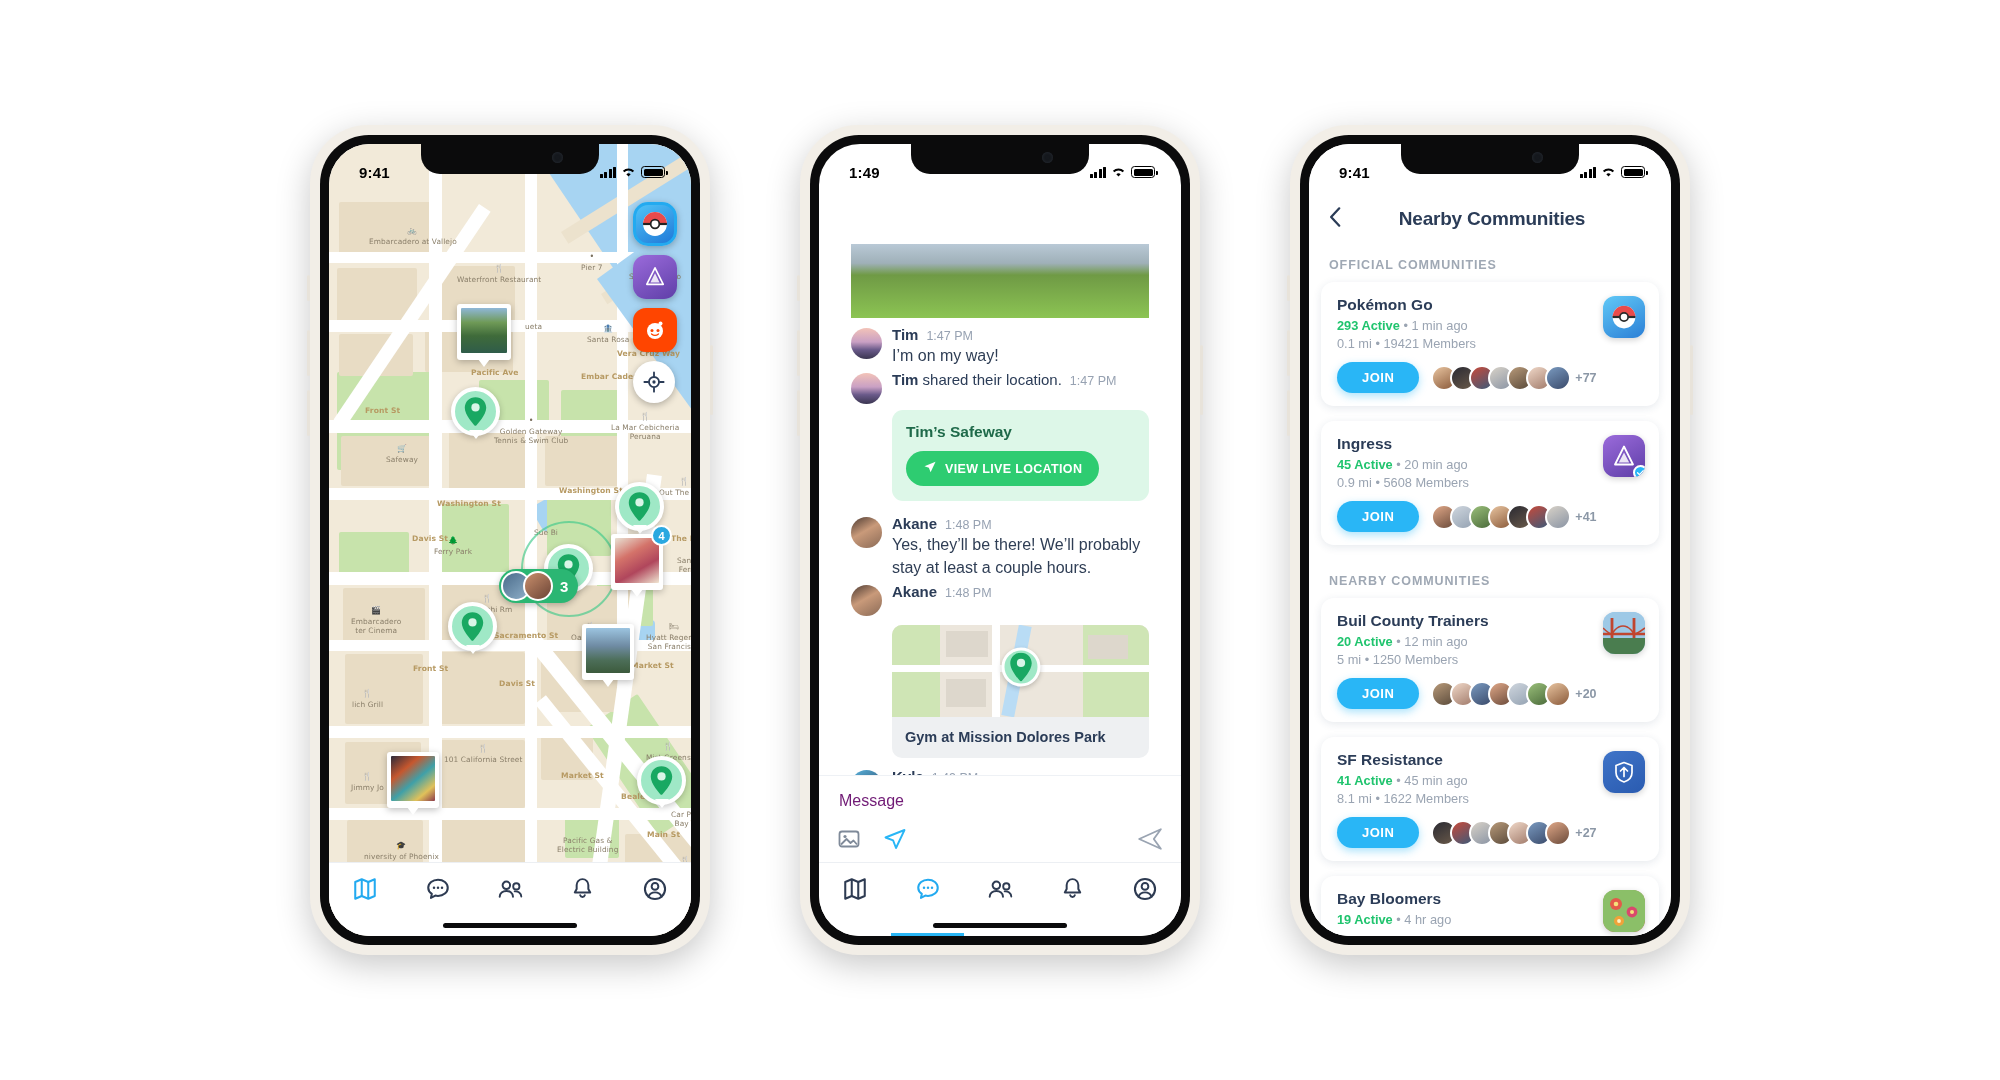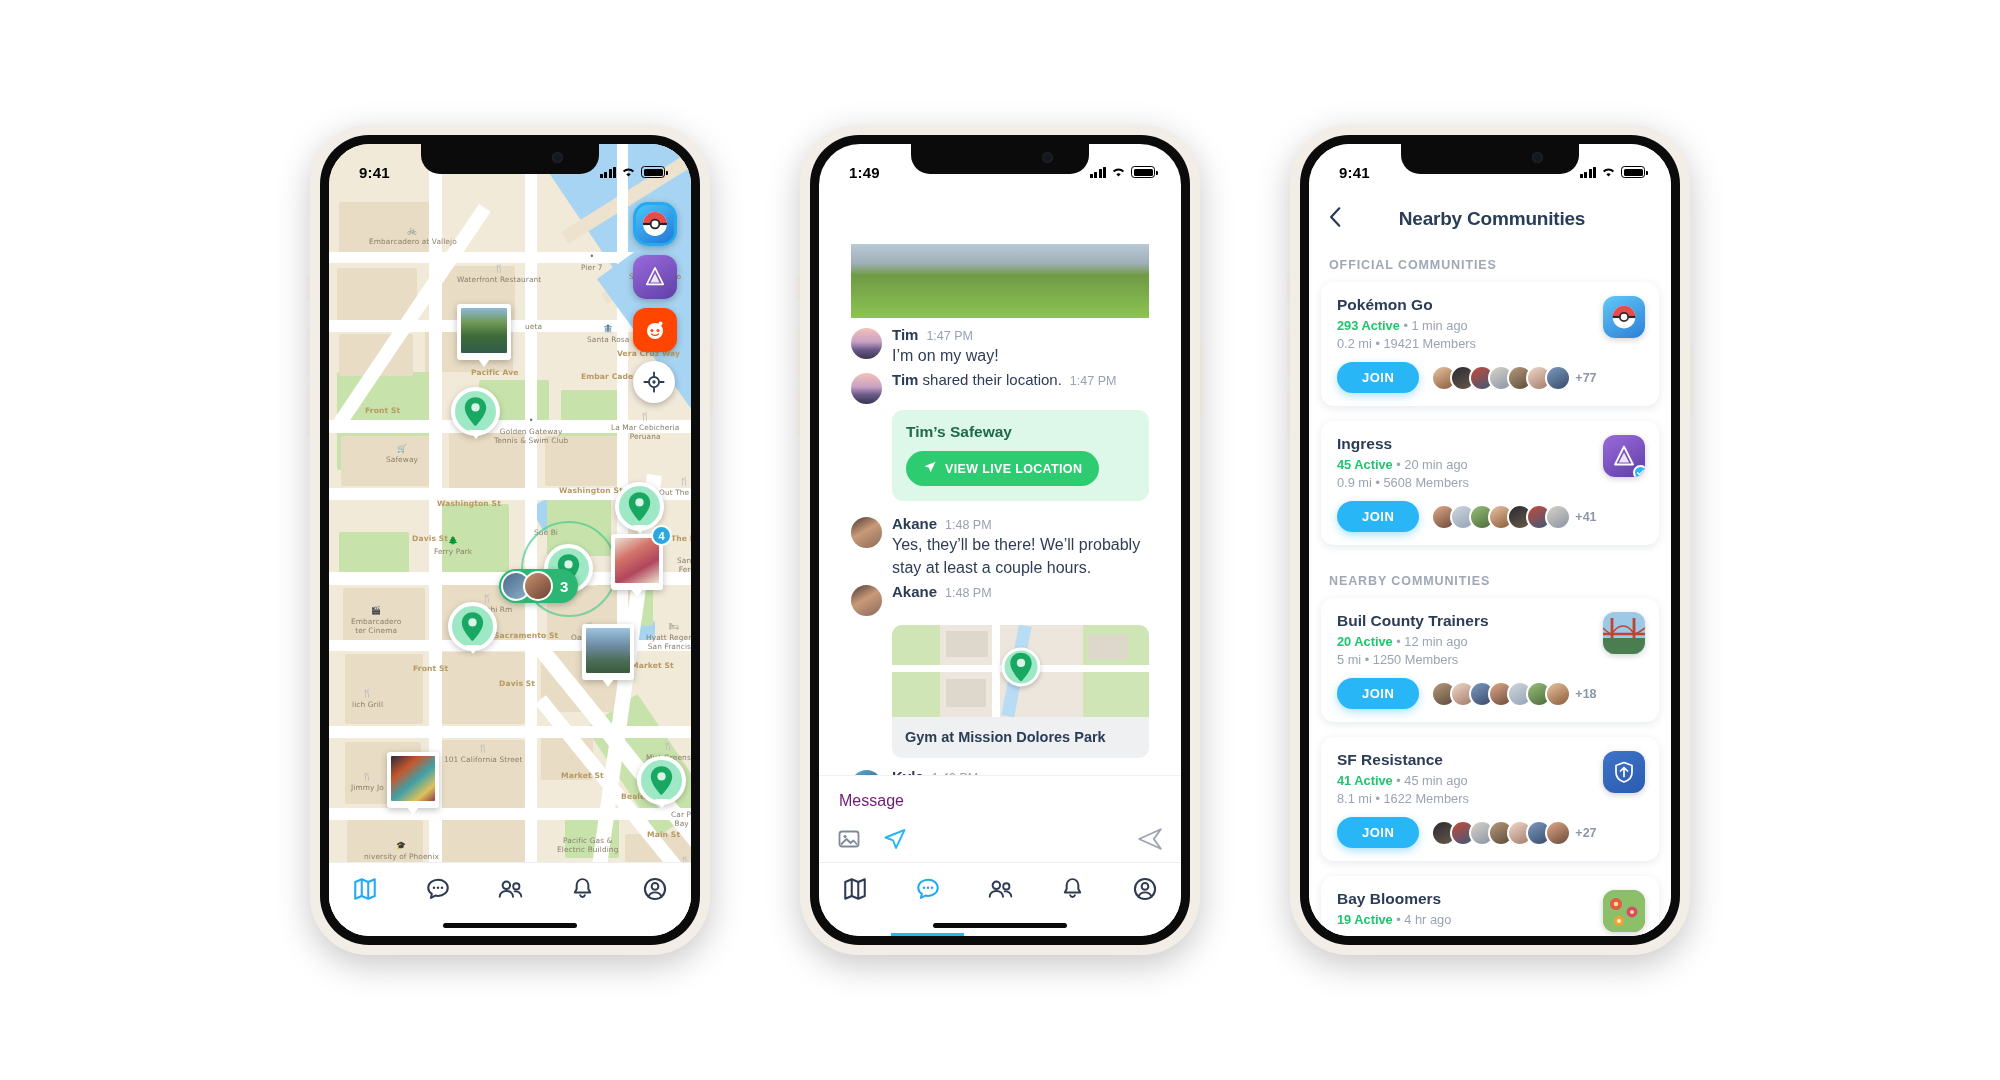--- a/index.html
+++ b/index.html
@@ -920,21 +920,21 @@
               </svg>
           </span>
           <span class="comm-title">Nearby Communities</span>
         </div>
 
         <div class="comm-scroll" id="p3-list">
             <div class="section-label">OFFICIAL COMMUNITIES</div>
             <div class="card">
               <div class="cname">Pokémon Go</div>
               <div class="cstats"><b>293 Active</b><span> • 1 min ago</span></div>
-              <div class="cmeta">0.2 mi • 19421 Members</div>
+              <div class="cmeta">0.1 mi • 19421 Members</div>
               <div class="crow">
                 <button class="join-btn">JOIN</button>
                 <div class="avstack">
                   <div class="a" style="background: linear-gradient(150deg, rgb(232, 196, 160), rgb(138, 90, 58));"></div>
                   <div class="a" style="background: linear-gradient(150deg, rgb(42, 42, 50), rgb(106, 90, 74));"></div>
                   <div class="a" style="background: linear-gradient(150deg, rgb(200, 74, 58), rgb(58, 90, 122));"></div>
                   <div class="a" style="background: linear-gradient(150deg, rgb(216, 210, 200), rgb(138, 148, 164));"></div>
                   <div class="a" style="background: linear-gradient(150deg, rgb(184, 154, 122), rgb(90, 74, 58));"></div>
                   <div class="a" style="background: linear-gradient(150deg, rgb(240, 216, 200), rgb(160, 122, 106));"></div>
                   <div class="a" style="background: linear-gradient(150deg, rgb(122, 154, 192), rgb(58, 74, 106));"></div>
@@ -987,21 +987,21 @@
               <div class="crow">
                 <button class="join-btn">JOIN</button>
                 <div class="avstack">
                   <div class="a" style="background: linear-gradient(150deg, rgb(184, 154, 122), rgb(90, 74, 58));"></div>
                   <div class="a" style="background: linear-gradient(150deg, rgb(240, 216, 200), rgb(160, 122, 106));"></div>
                   <div class="a" style="background: linear-gradient(150deg, rgb(122, 154, 192), rgb(58, 74, 106));"></div>
                   <div class="a" style="background: linear-gradient(150deg, rgb(224, 168, 136), rgb(106, 74, 58));"></div>
                   <div class="a" style="background: linear-gradient(150deg, rgb(207, 214, 222), rgb(148, 162, 178));"></div>
                   <div class="a" style="background: linear-gradient(150deg, rgb(154, 191, 122), rgb(74, 106, 58));"></div>
                   <div class="a" style="background: linear-gradient(150deg, rgb(232, 196, 160), rgb(138, 90, 58));"></div>
-                  <span class="more">+18</span>
+                  <span class="more">+20</span>
                 </div>
               </div>
               <div class="card-icon ci-golden">
                 <svg width="42" height="42" viewBox="0 0 42 42">
                   <rect width="42" height="42" fill="#9ec9e6"></rect>
                   <rect y="26" width="42" height="16" fill="#4a7d4f"></rect>
                   <path d="M0 22h42" stroke="#c0452f" stroke-width="2.4"></path>
                   <path d="M9 6v20M31 6v20" stroke="#c0452f" stroke-width="2.8"></path>
                   <path d="M0 16c6 6 9 6 9 6s4-8 11-8 11 8 11 8 3 0 11-6" fill="none" stroke="#c0452f" stroke-width="1.6"></path>
                 </svg>

